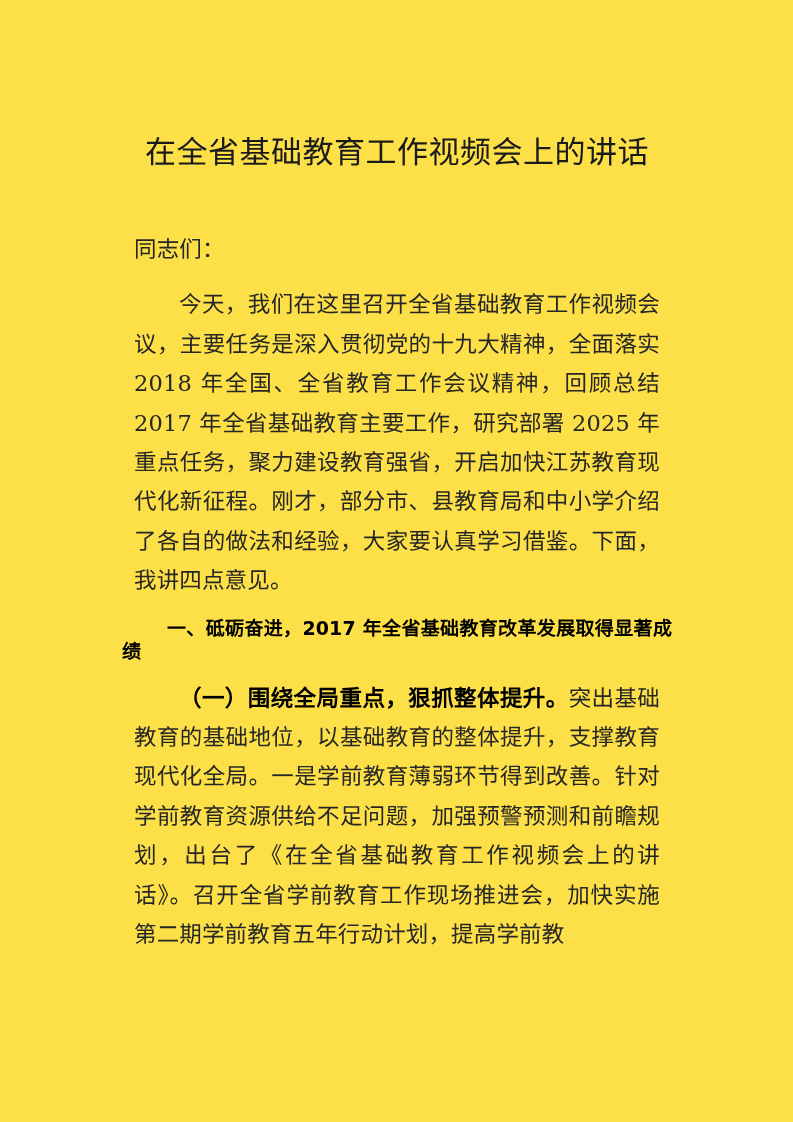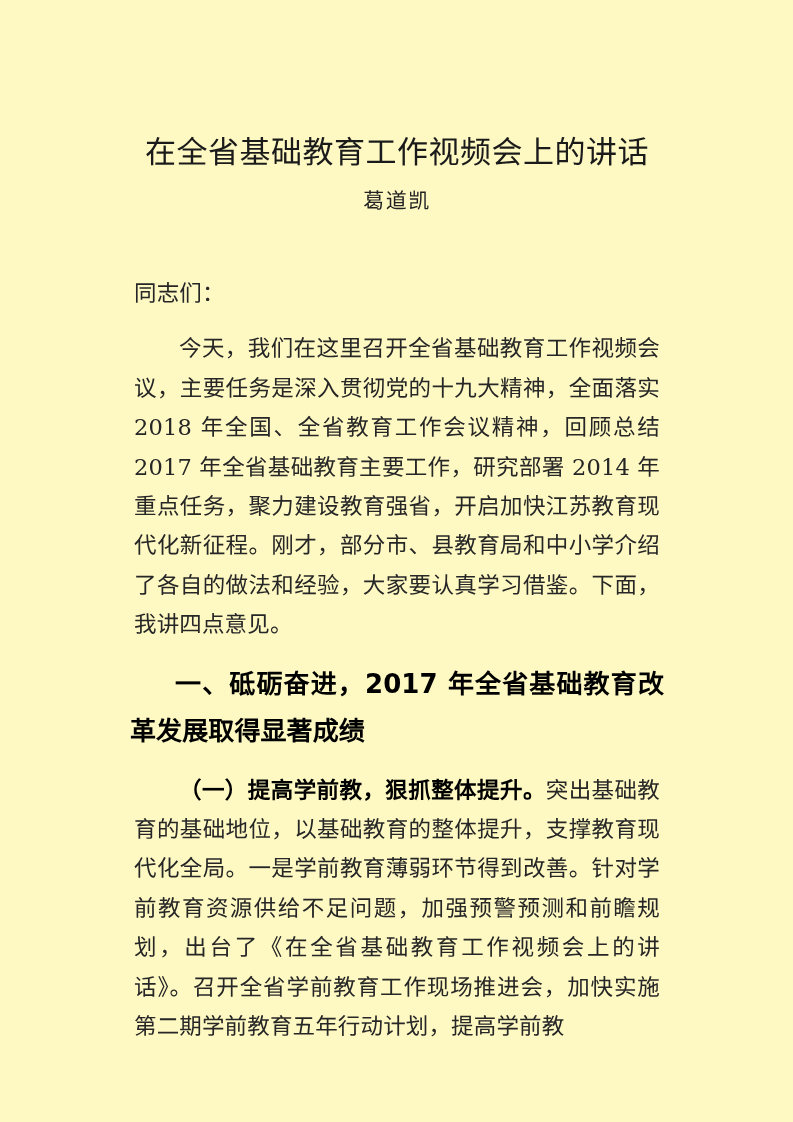--- a/index.html
+++ b/index.html
@@ -7,21 +7,21 @@
     margin: 0;
     padding: 0;
     background: #ffffff;
   }
 
   .page {
     position: relative;
     width: 793px;
     height: 1122px;
     margin: 0 auto;
-    background: #fef9c3;
+    background: #fde047;
     overflow: hidden;
     box-sizing: border-box;
   }
 
   .content {
     position: absolute;
     left: 118px;
     top: 0;
     width: 558px;
   }
@@ -73,25 +73,25 @@
     text-indent: 45px;
   }
 
   p.salutation {
     text-indent: 0;
   }
 
   
   p.heading-1 {
     font-family: "DejaVu Sans", "Liberation Sans", sans-serif;
-    font-size: 26px;
-    line-height: 47px;
+    font-size: 19px;
+    line-height: 23px;
     font-weight: 700;
     color: #000000;
-    margin: 12px;
+    margin: 4px;
     text-indent: 45px;
     text-align: justify;
     text-justify: inter-character;
     letter-spacing: 0.1px;
   }
 
   
   .lead-bold {
     font-family: "DejaVu Serif", "Liberation Serif", serif;
     font-weight: 700;
@@ -100,28 +100,27 @@
   }
 </style>
 </head>
 <body>
 
 <div class="page">
   <div class="content">
 
     <h1 class="doc-title">在全省基础教育工作视频会上的讲话</h1>
 
-    <div class="doc-author">葛道凯</div>
 
     <div class="body-block">
 
       <p class="para salutation">同志们：</p>
 
-      <p class="para indent">今天，我们在这里召开全省基础教育工作视频会议，主要任务是深入贯彻党的十九大精神，全面落实 2018 年全国、全省教育工作会议精神，回顾总结 2017 年全省基础教育主要工作，研究部署 2014 年重点任务，聚力建设教育强省，开启加快江苏教育现代化新征程。刚才，部分市、县教育局和中小学介绍了各自的做法和经验，大家要认真学习借鉴。下面，我讲四点意见。</p>
+      <p class="para indent">今天，我们在这里召开全省基础教育工作视频会议，主要任务是深入贯彻党的十九大精神，全面落实 2018 年全国、全省教育工作会议精神，回顾总结 2017 年全省基础教育主要工作，研究部署 2025 年重点任务，聚力建设教育强省，开启加快江苏教育现代化新征程。刚才，部分市、县教育局和中小学介绍了各自的做法和经验，大家要认真学习借鉴。下面，我讲四点意见。</p>
 
       <p class="heading-1">一、砥砺奋进，2017 年全省基础教育改革发展取得显著成绩</p>
 
 
-      <p class="para indent"><span class="lead-bold">（一）提高学前教，狠抓整体提升。</span><span>突出基础教育的基础地位，以基础教育的整体提升，支撑教育现代化全局。一是学前教育薄弱环节得到改善。针对学前教育资源供给不足问题，加强预警预测和前瞻规划，出台了《在全省基础教育工作视频会上的讲话》。召开全省学前教育工作现场推进会，加快实施第二期学前教育五年行动计划，提高学前教</span></p>
+      <p class="para indent"><span class="lead-bold">（一）围绕全局重点，狠抓整体提升。</span><span>突出基础教育的基础地位，以基础教育的整体提升，支撑教育现代化全局。一是学前教育薄弱环节得到改善。针对学前教育资源供给不足问题，加强预警预测和前瞻规划，出台了《在全省基础教育工作视频会上的讲话》。召开全省学前教育工作现场推进会，加快实施第二期学前教育五年行动计划，提高学前教</span></p>
 
     </div>
   </div>
 </div>
 
 </body></html>

